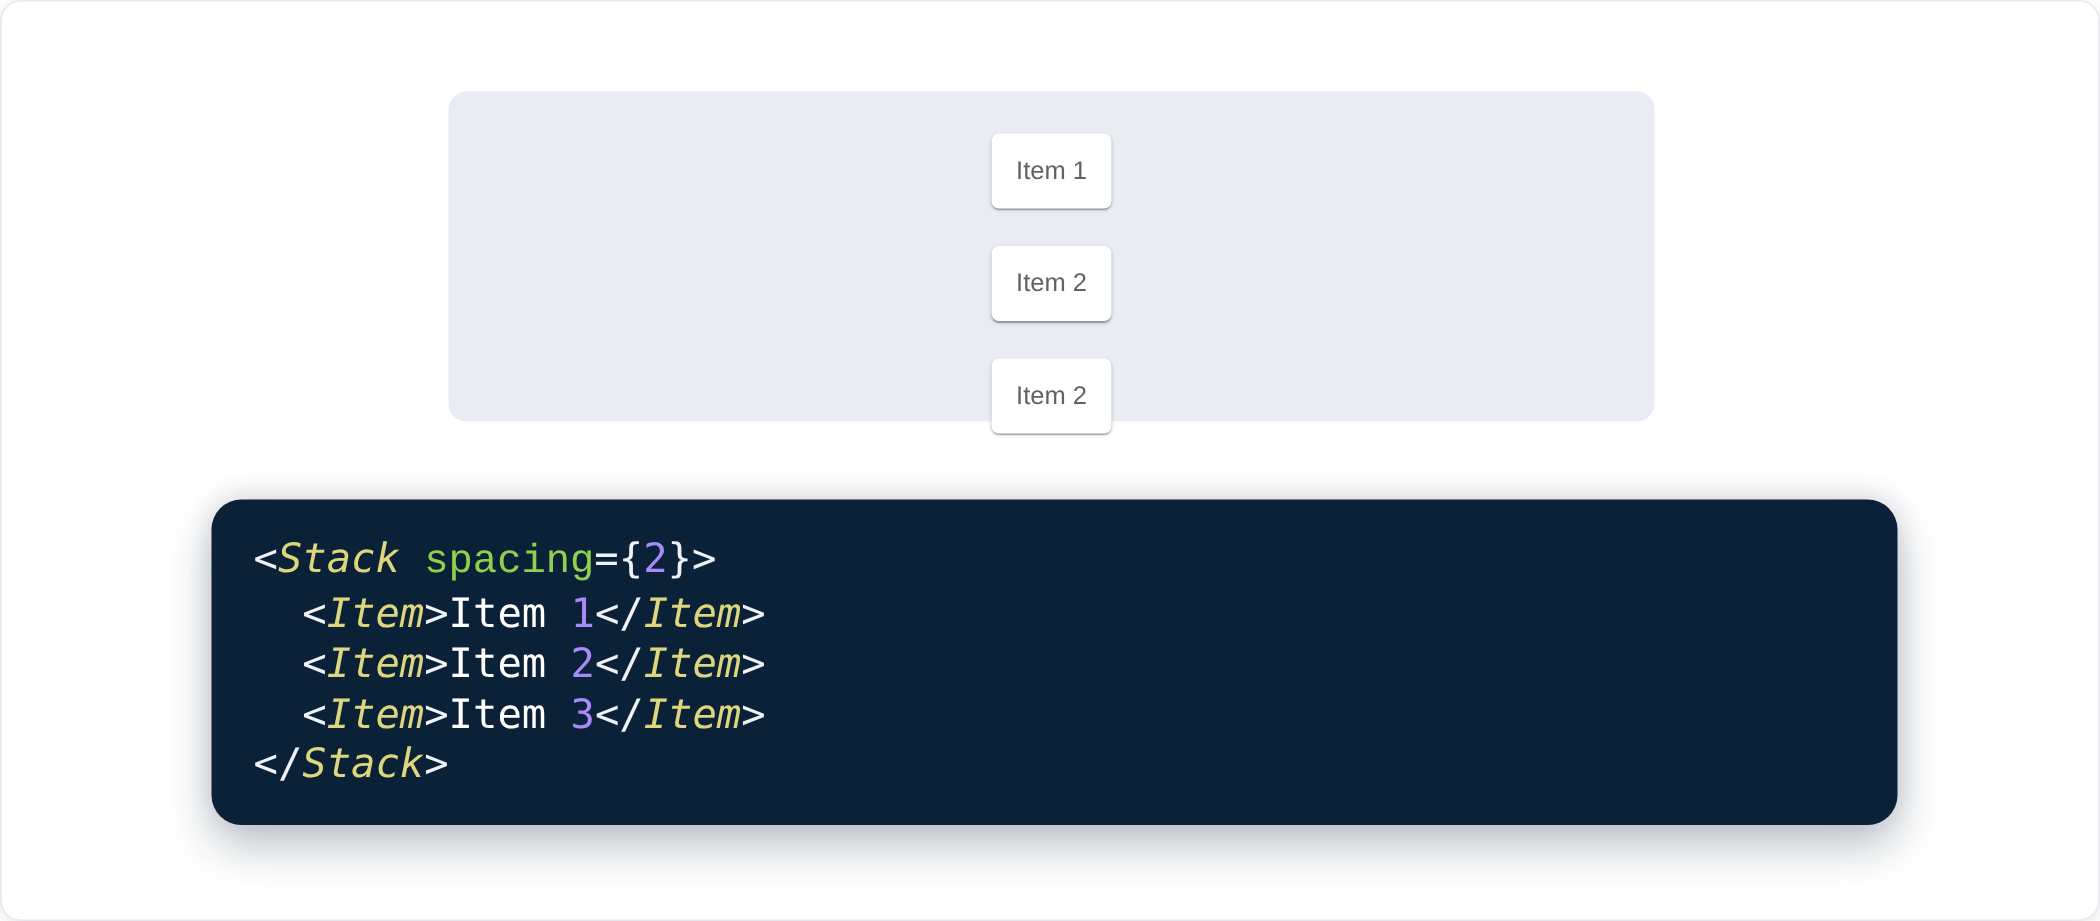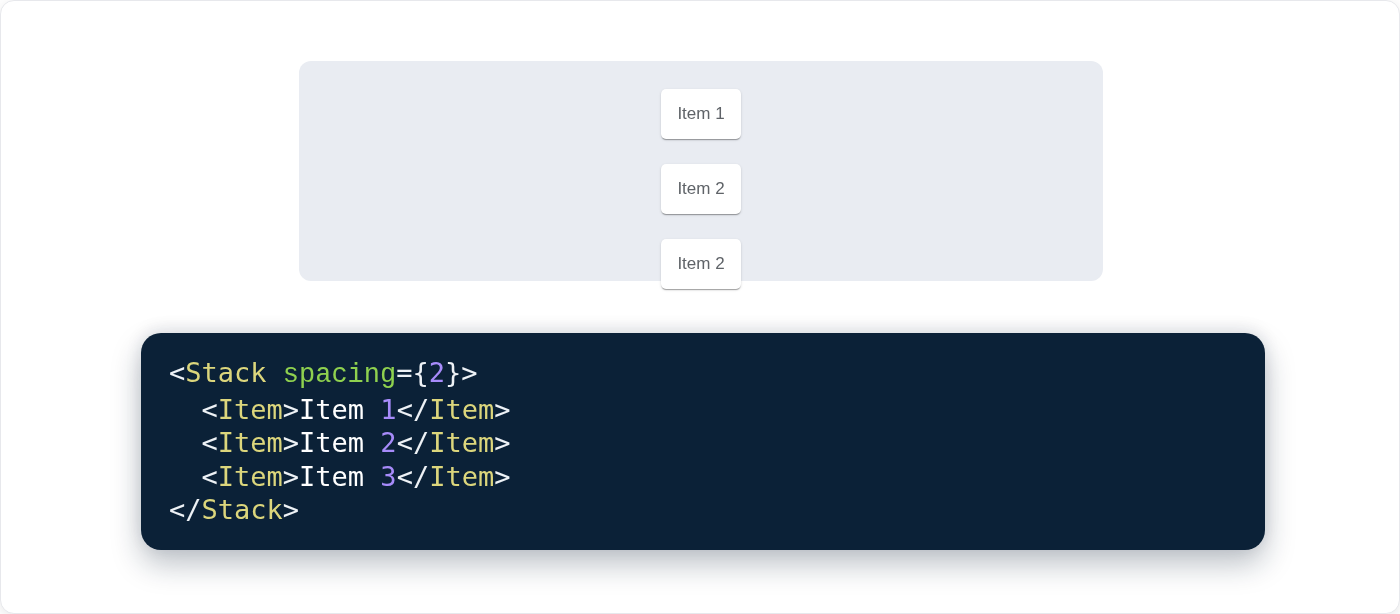--- a/index.html
+++ b/index.html
@@ -56,21 +56,21 @@
     box-shadow: 0 14px 30px rgba(16, 33, 55, 0.28),
                 0 -4px 16px rgba(16, 33, 55, 0.10);
   }
   .code {
     font-family: "DejaVu Sans Mono", monospace;
     font-size: 27px;
     line-height: 33.5px;
     white-space: pre;
   }
   .tok-p   { color: var(--tok-punct, #eef2f6); }
-  .tok-tag { color: var(--tok-tag, #dcd67c); }
+  .tok-tag { color: var(--tok-tag, #dcd67c); font-style: italic; }
   .tok-attr{ color: var(--tok-attr, #8fd14f); font-family: Liberation Mono, monospace; }
   .tok-num { color: var(--tok-num, #a78bfa); }
   .tok-txt { color: var(--tok-text, #ffffff); }
 </style>
 </head>
 <body>
 
 <div class="page-card">
   <div class="demo-panel">
     <div class="stack">

